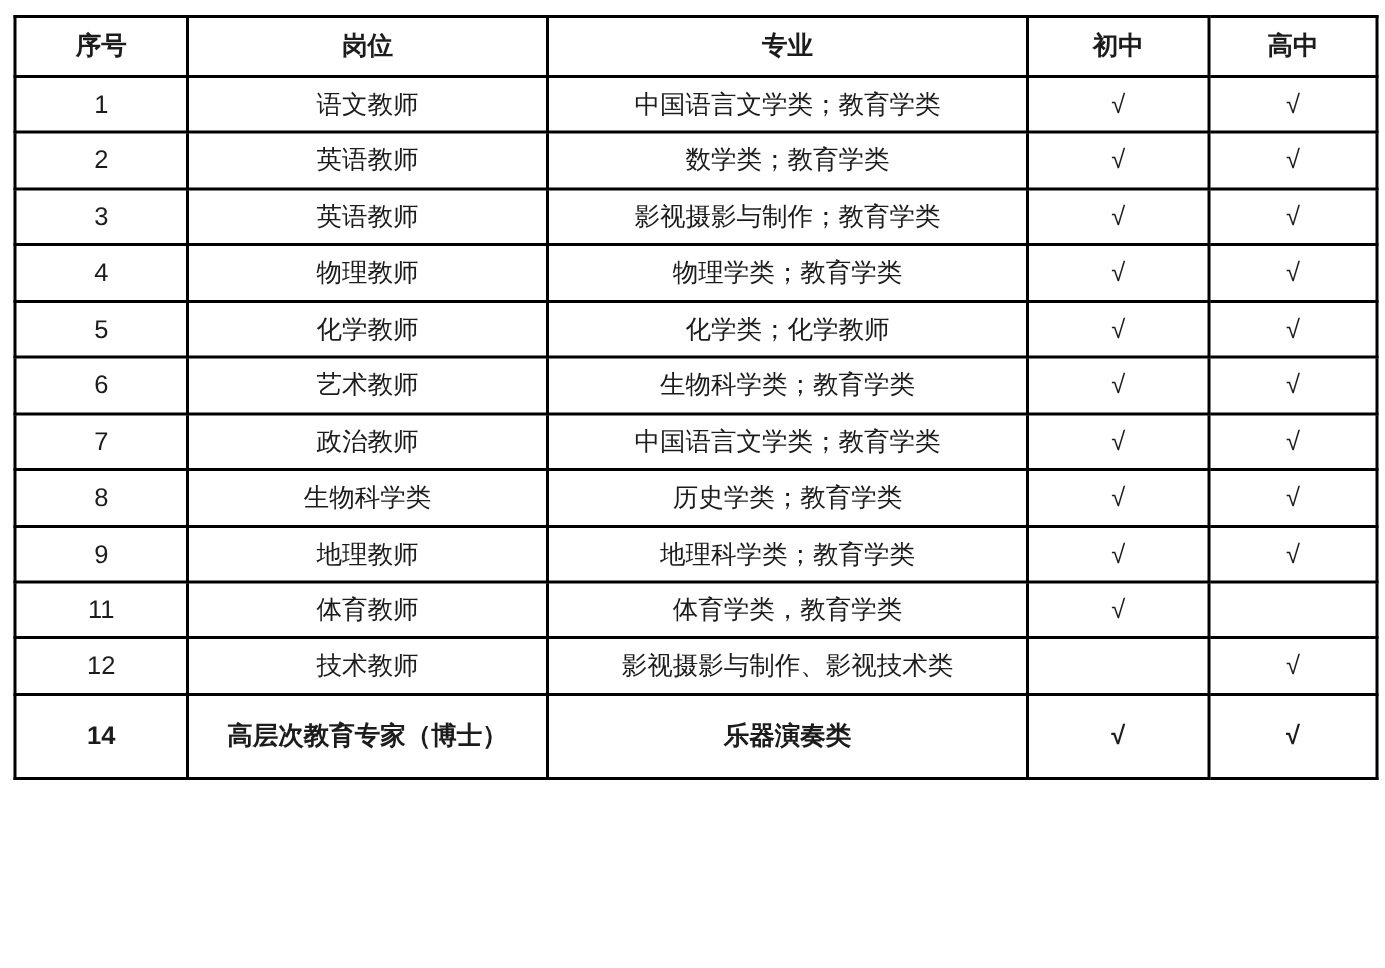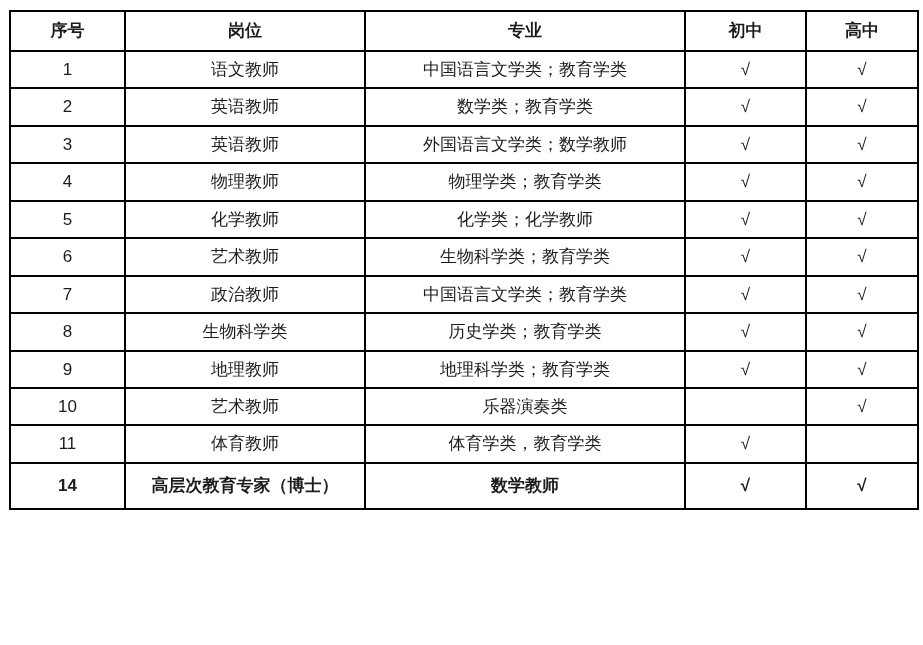--- a/index.html
+++ b/index.html
@@ -29,21 +29,21 @@
     overflow: hidden;
   }
   table.doc-table th {
     font-weight: bold;
     height: 34px;
   }
   table.doc-table tbody tr {
     height: 34px;
   }
   table.doc-table tbody tr.bold-row {
-    height: 46px;
+    height: 56px;
     padding-left: 36px;
   }
   table.doc-table tbody tr.bold-row td {
     font-weight: bold;
   }
   col.c-no     { width: 115px; }
   col.c-pos    { width: 240px; }
   col.c-major  { width: 320px; }
   col.c-junior { width: 121px; }
   col.c-senior { width: 112px; }
@@ -81,21 +81,21 @@
     <td>2</td>
     <td>英语教师</td>
     <td>数学类；教育学类</td>
     <td>√</td>
     <td>√</td>
   </tr>
 
   <tr>
     <td>3</td>
     <td>英语教师</td>
-    <td>外国语言文学类；数学教师</td>
+    <td>影视摄影与制作；教育学类</td>
     <td>√</td>
     <td>√</td>
   </tr>
 
   <tr>
     <td>4</td>
     <td>物理教师</td>
     <td>物理学类；教育学类</td>
     <td>√</td>
     <td>√</td>
@@ -134,39 +134,39 @@
   </tr>
 
   <tr>
     <td>9</td>
     <td>地理教师</td>
     <td>地理科学类；教育学类</td>
     <td>√</td>
     <td>√</td>
   </tr>
 
-  <tr>
-    <td>10</td>
-    <td>艺术教师</td>
-    <td>乐器演奏类</td>
-    <td></td>
-    <td>√</td>
-  </tr>
 
   <tr>
     <td>11</td>
     <td>体育教师</td>
     <td>体育学类，教育学类</td>
     <td>√</td>
     <td></td>
   </tr>
 
+  <tr>
+    <td>12</td>
+    <td>技术教师</td>
+    <td>影视摄影与制作、影视技术类</td>
+    <td></td>
+    <td>√</td>
+  </tr>
 
 
   <tr class="bold-row">
     <td>14</td>
     <td>高层次教育专家（博士）</td>
-    <td>数学教师</td>
+    <td>乐器演奏类</td>
     <td>√</td>
     <td>√</td>
   </tr>
 </tbody>
 </table>
 
 </body></html>

